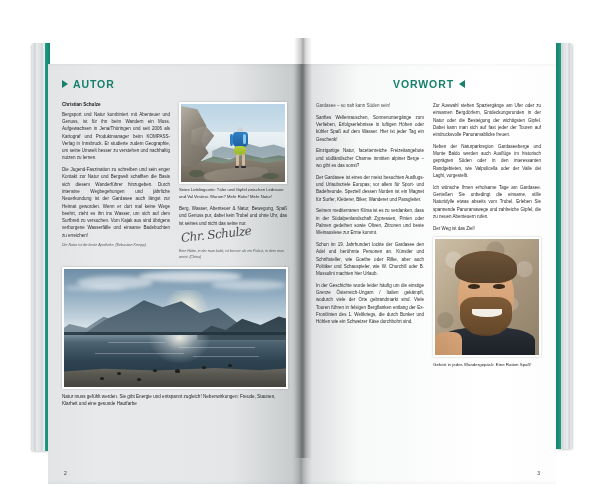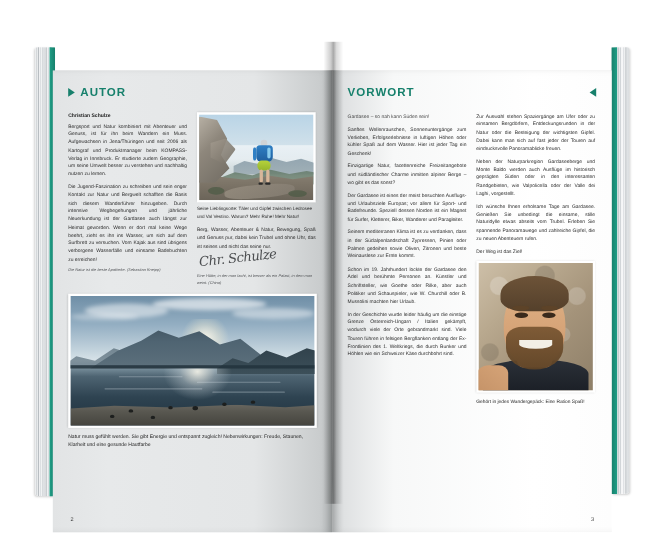--- a/index.html
+++ b/index.html
@@ -65,21 +65,21 @@
   .gutter{
     position:absolute;left:262px;top:0;width:18px;height:420px;
     background:linear-gradient(to right, rgba(0,0,0,0) 0%, rgba(0,0,0,.20) 38%, rgba(0,0,0,.34) 50%, rgba(0,0,0,.14) 66%, rgba(0,0,0,0) 100%);
     pointer-events:none;
   }
 
   .page-inner{position:absolute;inset:0;padding:10px 14px 0 14px;box-sizing:border-box;}
 
   
   .head{display:flex;align-items:center;gap:5px;height:16px;margin:2px 0 10px 0;}
-  .head-right{justify-content:space-between;}
+  .head-right{justify-content:center;}
   .head-title{
     color:#17806c;font-weight:bold;font-size:10.5px;letter-spacing:.9px;
   }
   .tri{width:0;height:0;border-top:4px solid transparent;border-bottom:4px solid transparent;}
   .tri-left{border-right:6px solid #17806c;}
   .tri-right{border-left:6px solid #17806c;}
 
   
   .cols{display:flex;gap:9px;}
   .col{width:108px;}

